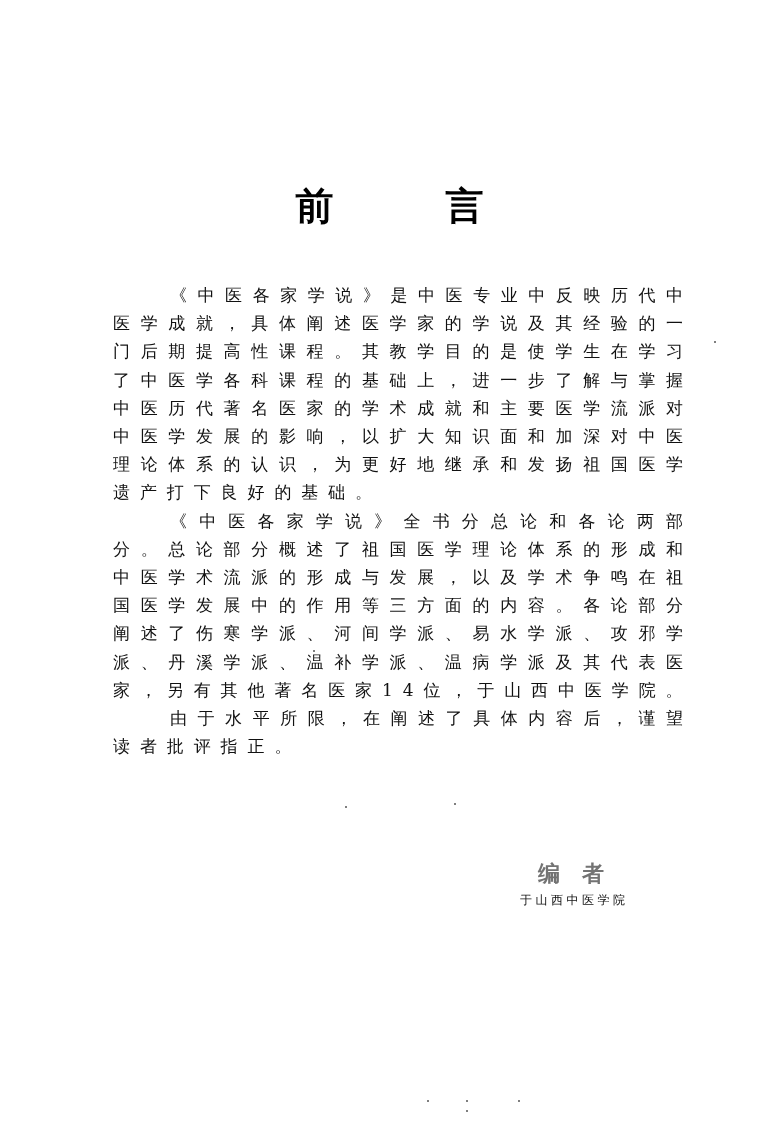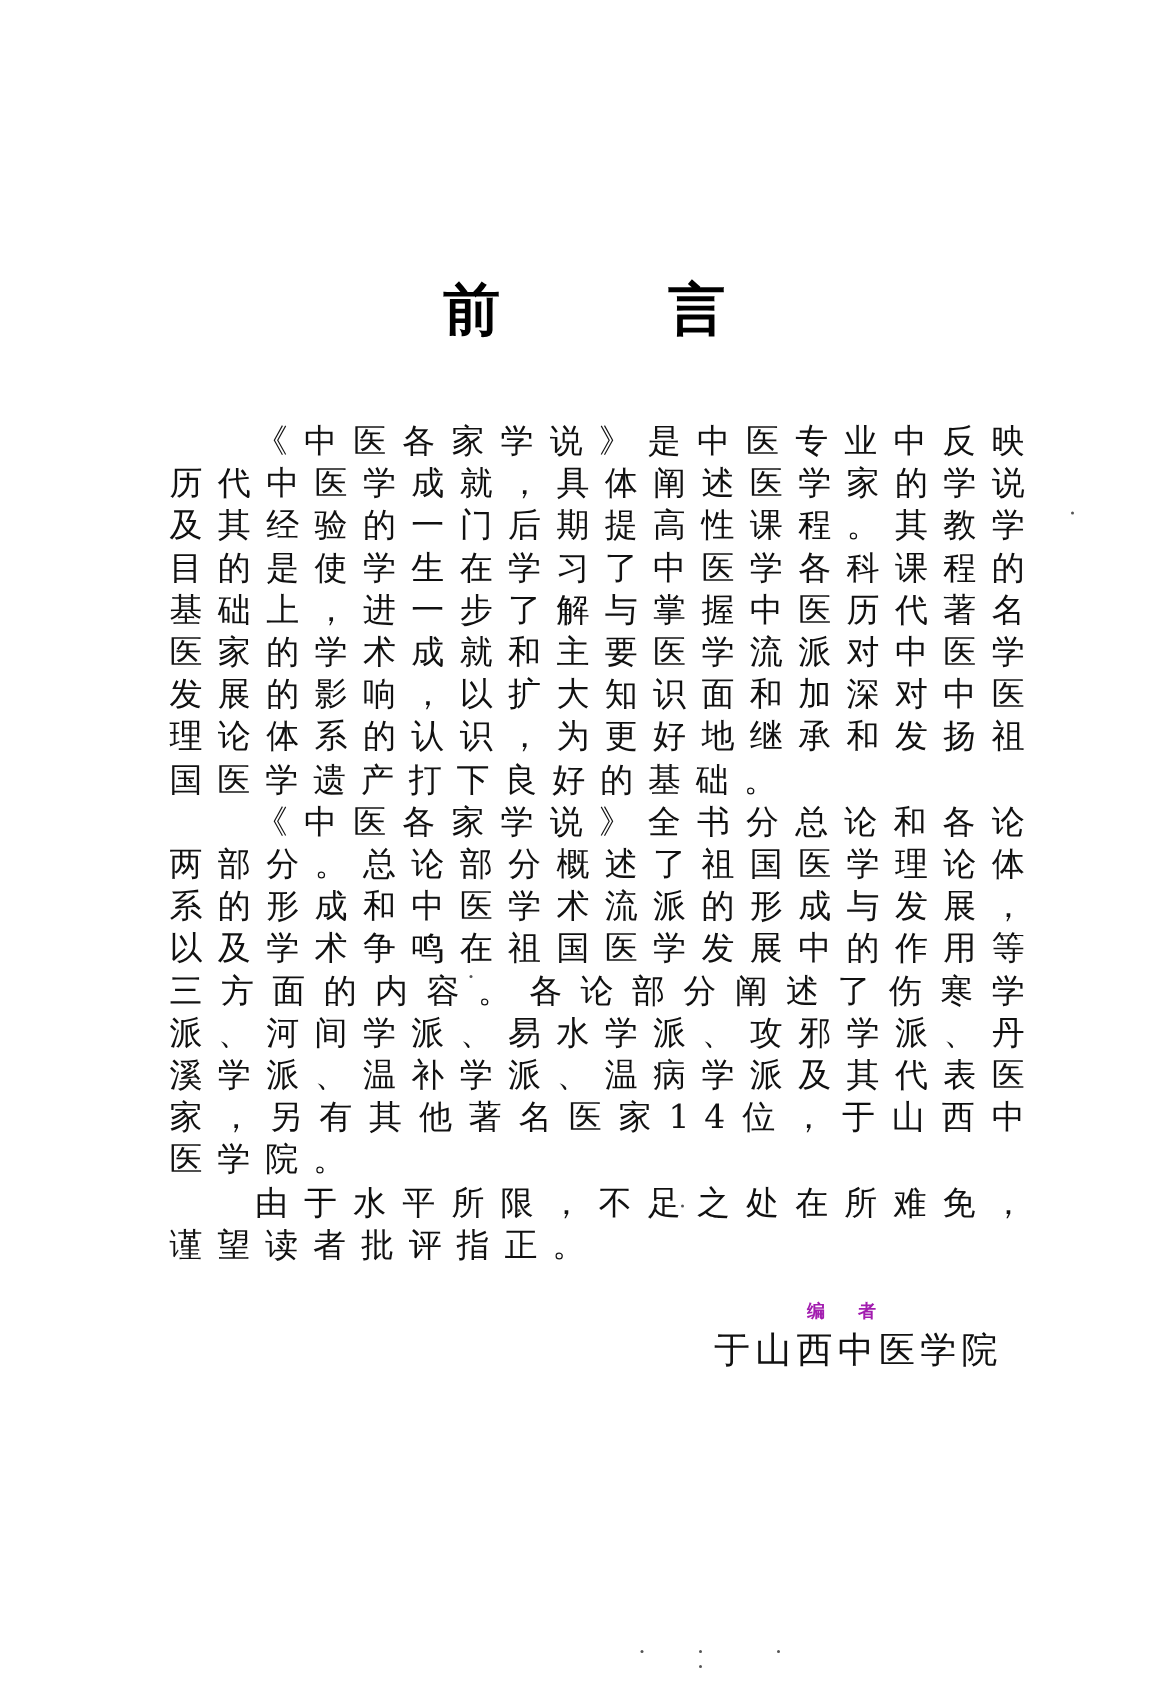--- a/index.html
+++ b/index.html
@@ -38,21 +38,21 @@
     }
     .title .gap {
       display: inline-block;
       width: 112px;
     }
     .body-text {
       position: absolute;
       left: 113px;
       top: 281px;
       width: 580px;
-      font-size: 22px;
+      font-size: 17px;
       line-height: 28.2px;
       letter-spacing: 9.9px;
       color: #111;
     }
     .para {
       margin: 0;
       text-indent: 57px;
       word-break: break-all;
       text-align: justify;
     }
@@ -61,30 +61,30 @@
       left: 0;
       top: 862px;
       width: 779px;
     }
     .sig-role {
       position: absolute;
       left: 538px;
       top: 0;
       font-family: "DejaVu Sans", "Liberation Sans", sans-serif;
       font-weight: bold;
-      font-size: 12px;
+      font-size: 22px;
       line-height: 24px;
       letter-spacing: 22px;
-      color: #a21caf;
+      color: #737373;
     }
     .sig-org {
       position: absolute;
-      left: 476px;
+      left: 520px;
       top: 26px;
-      font-size: 24px;
+      font-size: 12px;
       line-height: 24px;
       letter-spacing: 3.5px;
       color: #111;
     }
     .speck {
       position: absolute;
       width: 2px; height: 2px;
       background: #555;
       border-radius: 1px;
     }
@@ -94,21 +94,21 @@
 
 <div class="page">
 
   <div class="title">
     <span class="ch">前</span><span class="gap"></span><span class="ch">言</span>
   </div>
 
   <div class="body-text">
     <p class="para">《中医各家学说》是中医专业中反映历代中医学成就，具体阐述医学家的学说及其经验的一门后期提高性课程。其教学目的是使学生在学习了中医学各科课程的基础上，进一步了解与掌握中医历代著名医家的学术成就和主要医学流派对中医学发展的影响，以扩大知识面和加深对中医理论体系的认识，为更好地继承和发扬祖国医学遗产打下良好的基础。</p>
     <p class="para">《中医各家学说》全书分总论和各论两部分。总论部分概述了祖国医学理论体系的形成和中医学术流派的形成与发展，以及学术争鸣在祖国医学发展中的作用等三方面的内容。各论部分阐述了伤寒学派、河间学派、易水学派、攻邪学派、丹溪学派、温补学派、温病学派及其代表医家，另有其他著名医家14位，于山西中医学院。</p>
-    <p class="para">由于水平所限，不足之处在所难免，谨望读者批评指正。</p>
+    <p class="para">由于水平所限，在阐述了具体内容后，谨望读者批评指正。</p>
   </div>
 
   <div class="signature">
     <div class="sig-role">编者</div>
     <div class="sig-org">于山西中医学院</div>
   </div>
 
   <span class="speck" style="left:714px; top:341px;"></span>
   <span class="speck" style="left:313px; top:650px;"></span>
   <span class="speck" style="left:345px; top:806px;"></span>

